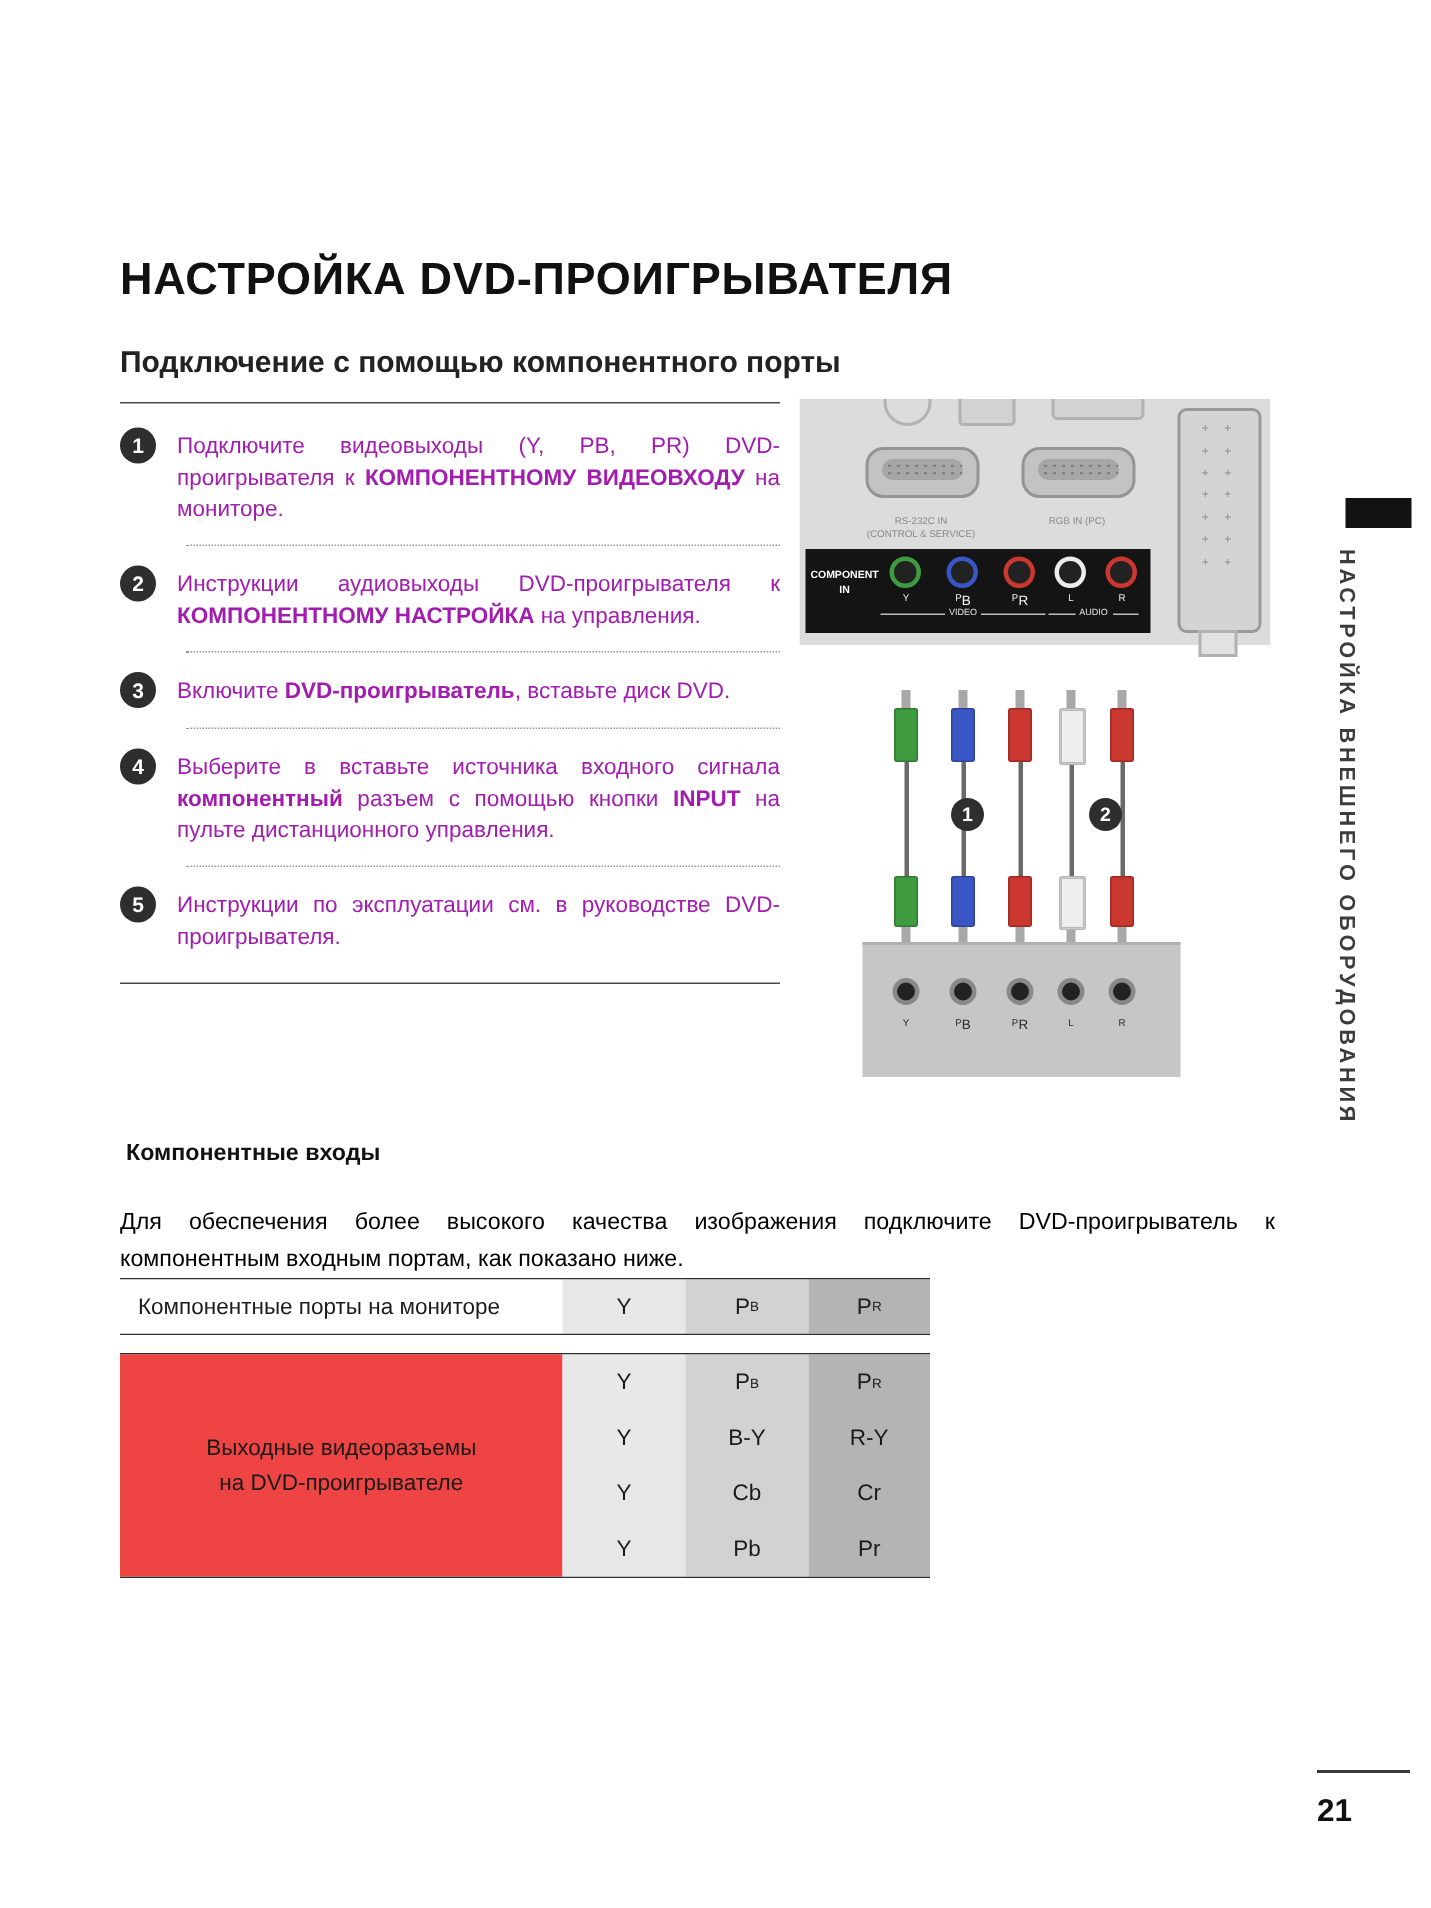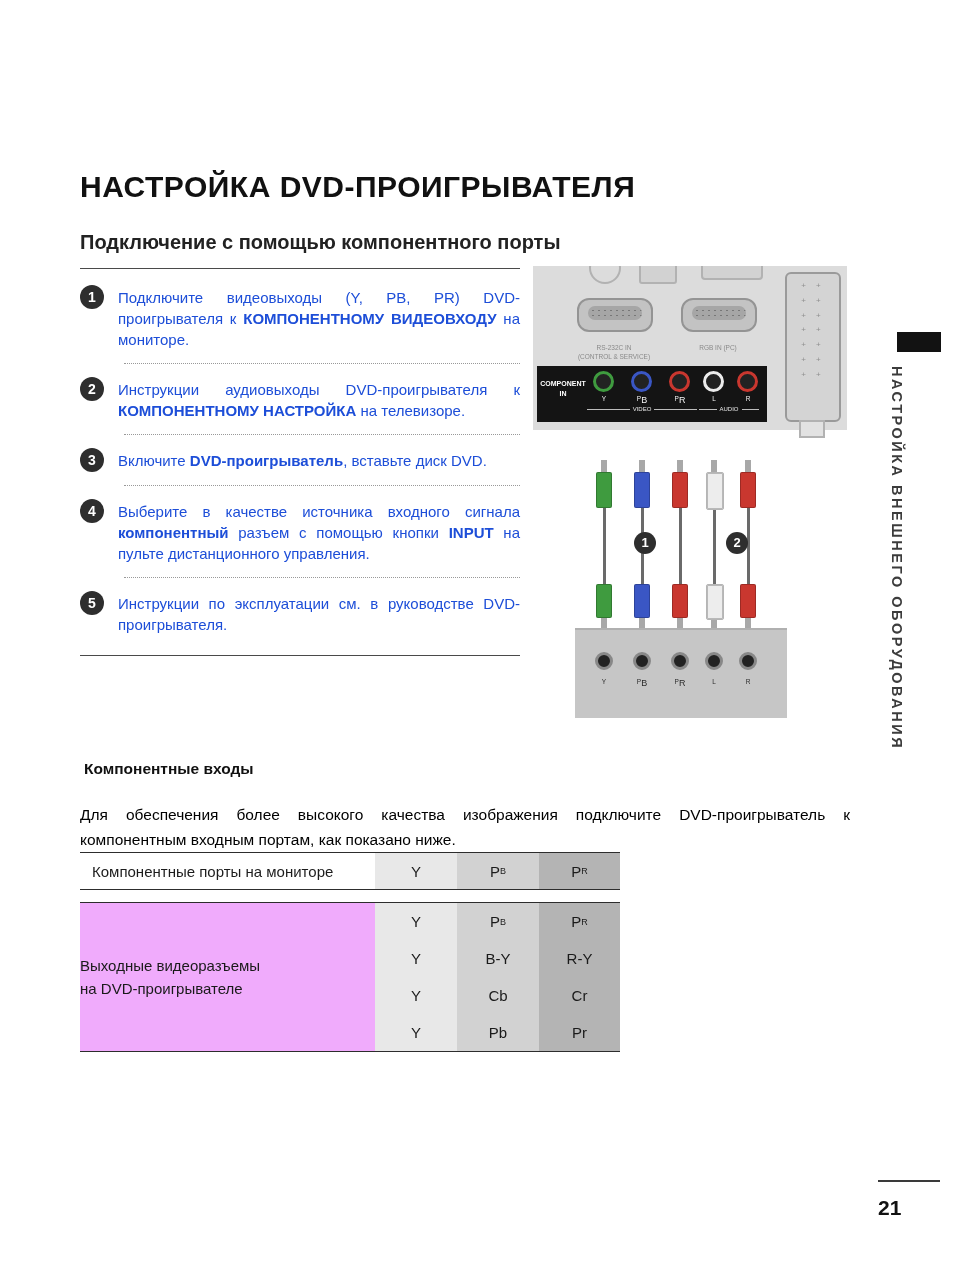--- a/index.html
+++ b/index.html
@@ -12,21 +12,21 @@
   .subtitle{position:absolute;left:80px;top:214px;font-size:20px;font-weight:bold;color:#222;}
 
   
   .steps{position:absolute;left:80px;top:268px;width:440px;
     border-top:1.5px solid #4a4a4a;border-bottom:1.5px solid #4a4a4a;padding:16px 0 20px;}
   .step{display:flex;gap:14px;position:relative;}
   .step + .step{margin-top:27px;}
   .step + .step::before{content:"";position:absolute;top:-14px;left:44px;right:0;border-top:1px dotted #999;}
   .step-circle{flex:0 0 24px;width:24px;height:24px;border-radius:50%;background:#2e2e2e;color:#fff;
     font-size:14px;font-weight:bold;text-align:center;line-height:24px;}
-  .step-text{margin:2px 0 0 0;font-size:15px;line-height:1.4;text-align:justify;color:#1d4ed8;}
+  .step-text{margin:2px 0 0 0;font-size:15px;line-height:1.4;text-align:justify;color:#a21caf;}
   .step-text b{font-weight:bold;}
 
   
   .diagram{position:absolute;left:533px;top:266px;width:314px;height:452px;overflow:hidden;}
   .tv-panel{position:absolute;left:0;top:0;width:314px;height:164px;background:#dcdcdc;}
   .deco-circle{position:absolute;left:56px;top:-14px;width:28px;height:28px;border:2px solid #b2b2b2;border-radius:50%;}
   .deco-box{position:absolute;left:106px;top:-12px;width:34px;height:26px;border:2px solid #b2b2b2;background:#d2d2d2;border-radius:3px;}
   .deco-wide{position:absolute;left:168px;top:-14px;width:58px;height:24px;border:2px solid #b2b2b2;background:#d2d2d2;border-radius:4px;}
   .scart{position:absolute;left:252px;top:6px;width:52px;height:146px;border:2px solid #9a9a9a;border-radius:6px;background:#d4d4d4;}
   .scart-pins{font-size:8px;line-height:1.85;color:#8f8f8f;text-align:center;padding-top:5px;letter-spacing:4px;}
@@ -67,22 +67,22 @@
   .note-body{position:absolute;left:80px;top:786px;width:770px;font-size:15.5px;line-height:1.65;text-align:justify;color:#000000;}
 
   .comp-table{position:absolute;left:80px;top:852px;width:540px;}
   .t-head{display:grid;grid-template-columns:295px 82px 82px 81px;height:36px;
     border-top:1.5px solid #2d2d2d;border-bottom:1.5px solid #2d2d2d;}
   .t-cell{display:flex;align-items:center;justify-content:center;font-size:15px;color:#1c1c1c;}
   .t-left-head{justify-content:flex-start;padding-left:12px;background:#fff;}
   .col-y-bg{background:#e8e8e8;} .col-b-bg{background:#d2d2d2;} .col-r-bg{background:#b4b4b4;}
   .t-body{display:grid;grid-template-columns:295px 82px 82px 81px;margin-top:12px;
     border-top:1.5px solid #2d2d2d;border-bottom:1.5px solid #2d2d2d;}
-  .t-body-left{display:flex;flex-direction:column;align-items:flex-start;justify-content:center;
-    background:#f0abfc;font-size:15px;line-height:1.55;text-align:center;}
+  .t-body-left{display:flex;flex-direction:column;align-items:center;justify-content:center;
+    background:#ef4444;font-size:15px;line-height:1.55;text-align:center;}
   .t-col{display:flex;flex-direction:column;}
   .t-val{height:37px;display:flex;align-items:center;justify-content:center;font-size:15px;}
   sub{font-size:9px;}
 
   
   .pageno-rule{position:absolute;left:878px;top:1180px;width:62px;height:2px;background:#3a3a3a;}
   .pageno{position:absolute;left:878px;top:1196px;width:62px;text-align:left;font-size:21px;font-weight:bold;color:#111;}
 </style>
 </head>
 <body>
@@ -92,29 +92,29 @@
   <h1 class="title">НАСТРОЙКА DVD-ПРОИГРЫВАТЕЛЯ</h1>
   <h2 class="subtitle">Подключение с помощью компонентного порты</h2>
 
   <section class="steps">
     <div class="step">
       <div class="step-circle">1</div>
       <p class="step-text"><span>Подключите видеовыходы (Y, PB, PR) DVD-проигрывателя к </span><b>КОМПОНЕНТНОМУ ВИДЕОВХОДУ</b><span> на мониторе.</span></p>
     </div>
     <div class="step">
       <div class="step-circle">2</div>
-      <p class="step-text"><span>Инструкции аудиовыходы DVD-проигрывателя к </span><b>КОМПОНЕНТНОМУ НАСТРОЙКА</b><span> на телевизоре.</span></p>
+      <p class="step-text"><span>Инструкции аудиовыходы DVD-проигрывателя к </span><b>КОМПОНЕНТНОМУ НАСТРОЙКА</b><span> на управления.</span></p>
     </div>
     <div class="step">
       <div class="step-circle">3</div>
       <p class="step-text"><span>Включите </span><b>DVD-проигрыватель</b><span>, вставьте диск DVD.</span></p>
     </div>
     <div class="step">
       <div class="step-circle">4</div>
-      <p class="step-text"><span>Выберите в качестве источника входного сигнала </span><b>компонентный</b><span> разъем с помощью кнопки </span><b>INPUT</b><span> на пульте дистанционного управления.</span></p>
+      <p class="step-text"><span>Выберите в вставьте источника входного сигнала </span><b>компонентный</b><span> разъем с помощью кнопки </span><b>INPUT</b><span> на пульте дистанционного управления.</span></p>
     </div>
     <div class="step">
       <div class="step-circle">5</div>
       <p class="step-text"><span>Инструкции по эксплуатации см. в руководстве DVD-проигрывателя.</span></p>
     </div>
   </section>
 
   <div class="diagram">
     <div class="tv-panel">
       <div class="deco-circle"></div>

